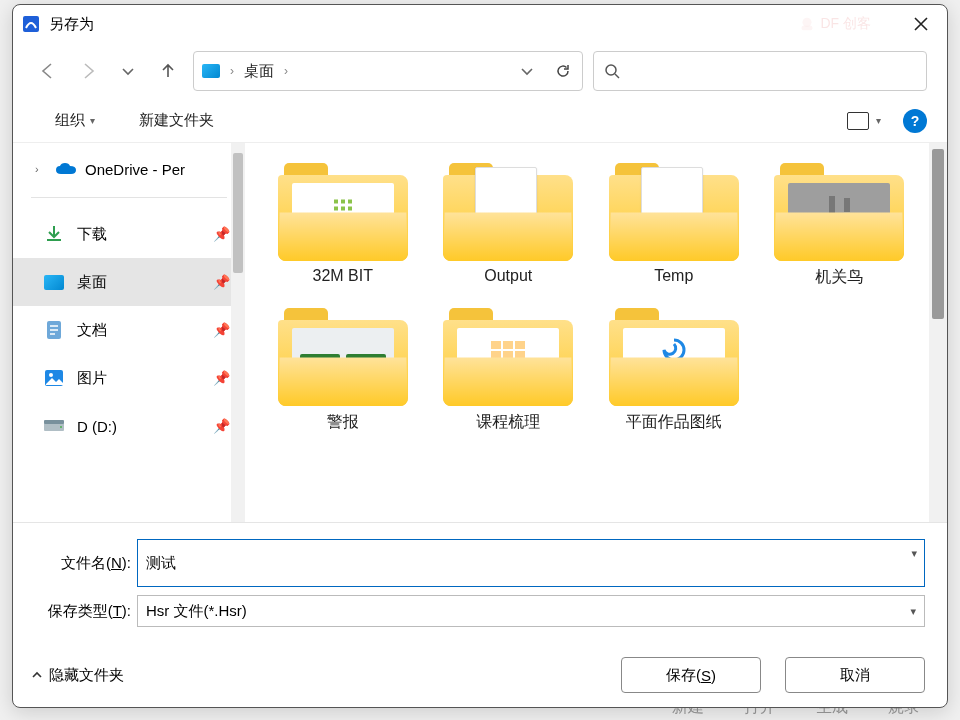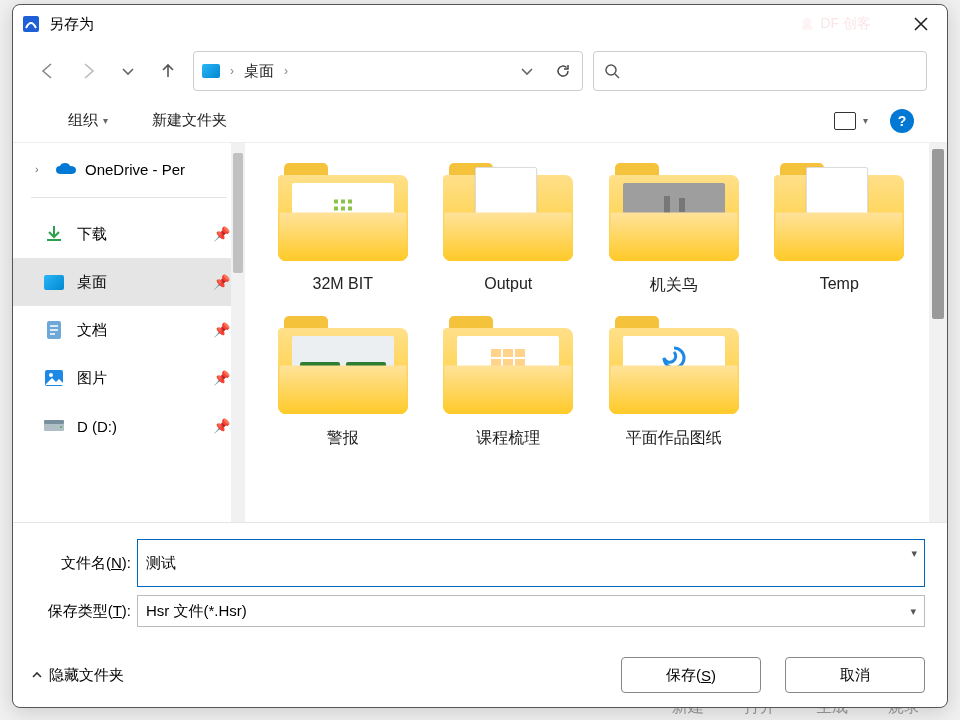--- a/index.html
+++ b/index.html
@@ -15,42 +15,42 @@
   .navrow { display:flex; align-items:center; height: 56px; padding: 0 20px; gap: 10px; }
   .navbtn { width: 30px; height: 30px; display:flex; align-items:center; justify-content:center; color:#555; }
   .navbtn.dis { color: #bbb; }
   .addrbar { flex: 0 0 390px; height: 40px; border:1px solid #ccc; border-radius:4px; display:flex; align-items:center; padding: 0 4px 0 8px; gap:6px;}
   .addrbar .locicon { width:18px; height:14px; background: linear-gradient(135deg,#29b6f6,#0288d1); border-radius:2px; }
   .addrbar .crumb { font-size: 15px; color:#222;}
   .addrbar .sep { color:#888; font-size:12px; margin:0 4px;}
   .addrbar .flex { flex:1; }
   .searchbox { flex: 1; height: 40px; border:1px solid #ccc; border-radius:4px; display:flex; align-items:center; padding: 0 10px; color:#888;}
   .searchbox input { border:none; outline:none; flex:1; font-size:15px; color:#888; background:transparent;}
-  .toolbar { display:flex; align-items:center; height: 44px; padding: 0 33px; border-bottom:1px solid #eee;}
+  .toolbar { display:flex; align-items:center; height: 44px; padding: 0 20px; border-bottom:1px solid #eee;}
   .toolbar .tbtn { font-size: 15px; color:#222; padding: 4px 4px; cursor:pointer; display:flex; align-items:center; gap:2px;}
   .toolbar .tbtn .dd { font-size:10px; color:#666; margin-left:3px;}
   .toolbar .gap { flex:1;}
   .viewbtn { width:22px; height:18px; border:1.5px solid #333; border-radius:2px; display:inline-block; position:relative; margin-right:2px;}
   .helpbtn { width:24px; height:24px; border-radius:50%; background:#0078d4; color:#fff; display:flex; align-items:center; justify-content:center; font-size:14px; font-weight:bold; margin-left:18px;}
   .mainarea { flex:1; display:flex; overflow:hidden; border-bottom:1px solid #e5e5e5;}
   .sidebar { width:232px; display:flex; flex-direction:column; padding-top:8px; overflow:hidden; position:relative;}
   .sidebar-scroll { position:absolute; right:0; top:0; bottom:0; width:14px; background:#f1f1f1;}
   .sidebar-scroll .thumb { position:absolute; left:2px; right:2px; top:10px; height:120px; background:#c1c1c1; border-radius:2px;}
   .tree-item { display:flex; align-items:center; height: 36px; padding-left: 22px; font-size:15px; gap:8px; cursor:pointer;}
   .tree-item .chev { width:12px; color:#666; font-size:11px;}
   .divider { height:1px; background:#e3e3e3; margin: 10px 18px 12px 18px;}
   .qa-item { display:flex; align-items:center; height: 48px; padding: 0 14px 0 30px; font-size:15px; gap:12px; cursor:pointer;}
   .qa-item.active { background:#e5e5e5;}
   .qa-item .pin { margin-left:auto; color:#888; font-size:14px;}
   .qa-icon { width:22px; height:22px; display:flex; align-items:center; justify-content:center;}
   .content { flex:1; position:relative; overflow:hidden;}
   .content-scroll { position:absolute; right:0; top:0; bottom:0; width:18px; background:#f1f1f1;}
   .content-scroll .thumb { position:absolute; left:3px; right:3px; top:6px; height:170px; background:#999; border-radius:2px;}
   .grid { display:grid; grid-template-columns: repeat(4, 1fr); padding: 20px 30px 0 20px; gap: 20px 10px;}
-  .folder-item { display:flex; flex-direction:column; align-items:center; gap:14px; cursor:pointer;}
+  .folder-item { display:flex; flex-direction:column; align-items:center; gap:6px; cursor:pointer;}
   .folder-icon { width:130px; height:98px; position:relative;}
   .ftab { position:absolute; left:6px; top:0; width:44px; height:18px; background:#f5c33b; border-radius:5px 5px 0 0;}
   .fbody { position:absolute; left:0; top:12px; right:0; bottom:0; background:linear-gradient(180deg,#ffe08a 0%, #ffca28 100%); border-radius:4px 8px 8px 8px; box-shadow: inset 0 -2px 0 rgba(0,0,0,0.05);}
   .fpaper { position:absolute; left:32px; top:4px; width:62px; height:70px; background:#fff; border:1px solid #ddd; border-radius:2px; box-shadow:0 1px 2px rgba(0,0,0,0.1);}
   .ffront { position:absolute; left:0; right:0; bottom:0; height:50px; background:linear-gradient(180deg,#ffe39a 0%, #ffca28 100%); border-radius:0 0 8px 8px; transform: perspective(200px) rotateX(6deg); transform-origin: bottom;}
   .folder-label { font-size:16px; text-align:center; color:#222;}
   .thumb-img { position:absolute; left:14px; top:20px; right:14px; height:44px; border-radius:2px;}
   .bottomform { padding: 16px 22px 8px 22px;}
   .formrow { display:flex; align-items:center; margin-bottom:8px;}
   .formrow label { width: 96px; text-align:right; font-size:15px; margin-right:6px;}
@@ -254,36 +254,36 @@
       <div class="fbody"></div>
       <div class="fpaper"></div>
       <div class="ffront"></div>
     </div>
     <div class="folder-label">Output</div>
           </div>
           <div class="folder-item">
     <div class="folder-icon">
       <div class="ftab"></div>
       <div class="fbody"></div>
+      <div class="fpaper"></div>
+      <div class="ffront"></div>
+    </div>
+    <div class="folder-label">Temp</div>
+          </div>
+          <div class="folder-item">
+    <div class="folder-icon">
+      <div class="ftab"></div>
+      <div class="fbody"></div>
       <div class="thumb-img" style="background:#9e9e9e;">
                 <div style="position:absolute;left:40%;top:30%;width:6px;height:18px;background:#777;"></div>
                 <div style="position:absolute;left:55%;top:35%;width:6px;height:14px;background:#777;"></div>
               </div>
       <div class="ffront"></div>
     </div>
     <div class="folder-label">机关鸟</div>
-          </div>
-          <div class="folder-item">
-    <div class="folder-icon">
-      <div class="ftab"></div>
-      <div class="fbody"></div>
-      <div class="fpaper"></div>
-      <div class="ffront"></div>
-    </div>
-    <div class="folder-label">Temp</div>
           </div>
           <div class="folder-item">
     <div class="folder-icon">
       <div class="ftab"></div>
       <div class="fbody"></div>
       <div class="thumb-img" style="background:#eceff1;display:flex;align-items:flex-end;justify-content:center;gap:6px;padding-bottom:4px;">
                 <span style="width:40px;height:14px;background:#2e7d32;border-radius:2px;"></span>
                 <span style="width:40px;height:14px;background:#2e7d32;border-radius:2px;"></span>
               </div>
       <div class="ffront"></div>

